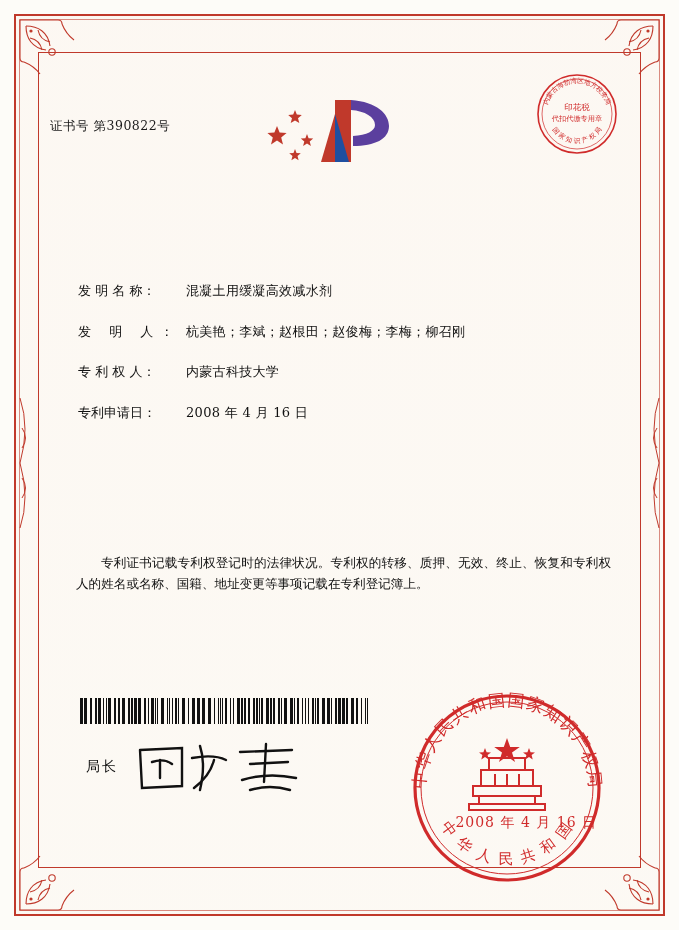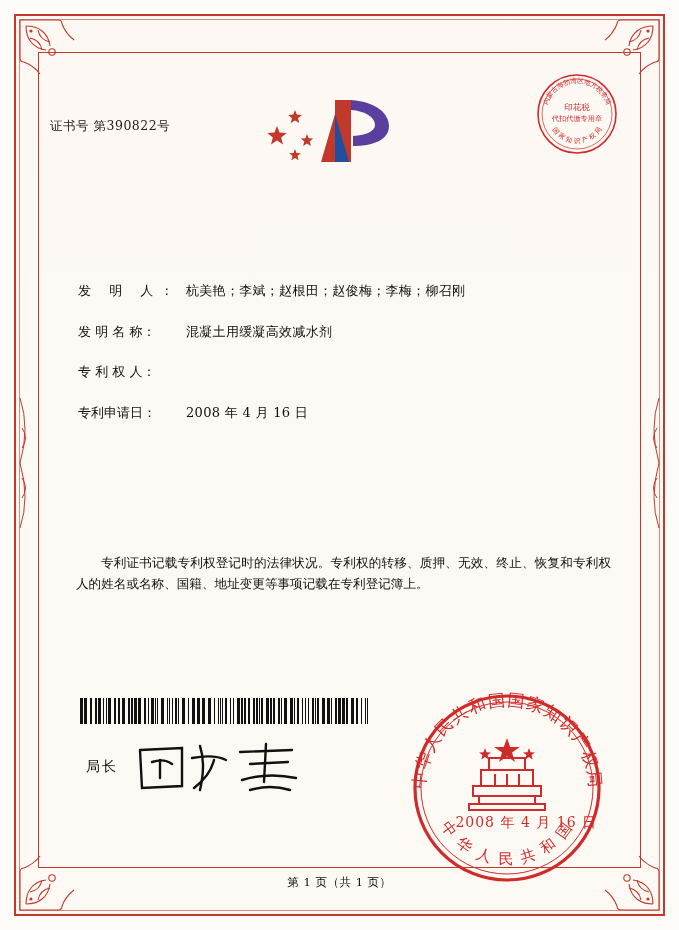--- a/index.html
+++ b/index.html
@@ -351,29 +351,30 @@
           <textPath href="#tarcb" startOffset="50%" text-anchor="middle">国 家 知 识 产 权 局</textPath>
         </text>
         <text class="seal-text" x="42" y="38" font-size="8.5" text-anchor="middle" font-family="DejaVu Serif, serif">印花税</text>
         <text class="seal-text" x="42" y="49" font-size="7.2" text-anchor="middle" font-family="DejaVu Serif, serif">代扣代缴专用章</text>
       </svg>
     </div>
 
 
     <div class="fields">
       <div class="field-row">
+        <span class="f-label">发 明 名 称：</span>
+        <span class="f-value">混凝土用缓凝高效减水剂</span>
+      </div>
+      <div class="field-row">
         <span class="f-label sp1">发 明 人：</span>
         <span class="f-value">杭美艳；李斌；赵根田；赵俊梅；李梅；柳召刚</span>
       </div>
       <div class="field-row">
-        <span class="f-label">发 明 名 称：</span>
-        <span class="f-value">混凝土用缓凝高效减水剂</span>
-      </div>
-      <div class="field-row">
         <span class="f-label">专 利 权 人：</span>
+        <span class="f-value">内蒙古科技大学</span>
       </div>
       <div class="field-row">
         <span class="f-label">专利申请日：</span>
         <span class="f-value serifnum">2008 年 4 月 16 日</span>
       </div>
     </div>
 
     <div class="body-text">
       <p>专利证书记载专利权登记时的法律状况。专利权的转移、质押、无效、终止、恢复和专利权人的姓名或名称、国籍、地址变更等事项记载在专利登记簿上。</p>
     </div>
@@ -573,16 +574,15 @@
         </g>
         <g fill="#d02b2b">
           <polygon points="98,48 101.2,57 110.8,57 103,62.6 106,72 98,66.2 90,72 93,62.6 85.2,57 94.8,57"></polygon>
           <polygon points="76,58 77.6,62.2 82,62.4 78.6,65.1 79.7,69.4 76,66.9 72.3,69.4 73.4,65.1 70,62.4 74.4,62.2"></polygon>
           <polygon points="120,58 121.6,62.2 126,62.4 122.6,65.1 123.7,69.4 120,66.9 116.3,69.4 117.4,65.1 114,62.4 118.4,62.2"></polygon>
         </g>
       </svg>
     </div>
     <div class="seal-date">2008 年 4 月 16 日</div>
 
-    <div class="page-foot">第 1 页（共 1 页）</div>
 
   </div>
 </div>
 
 </body></html>

